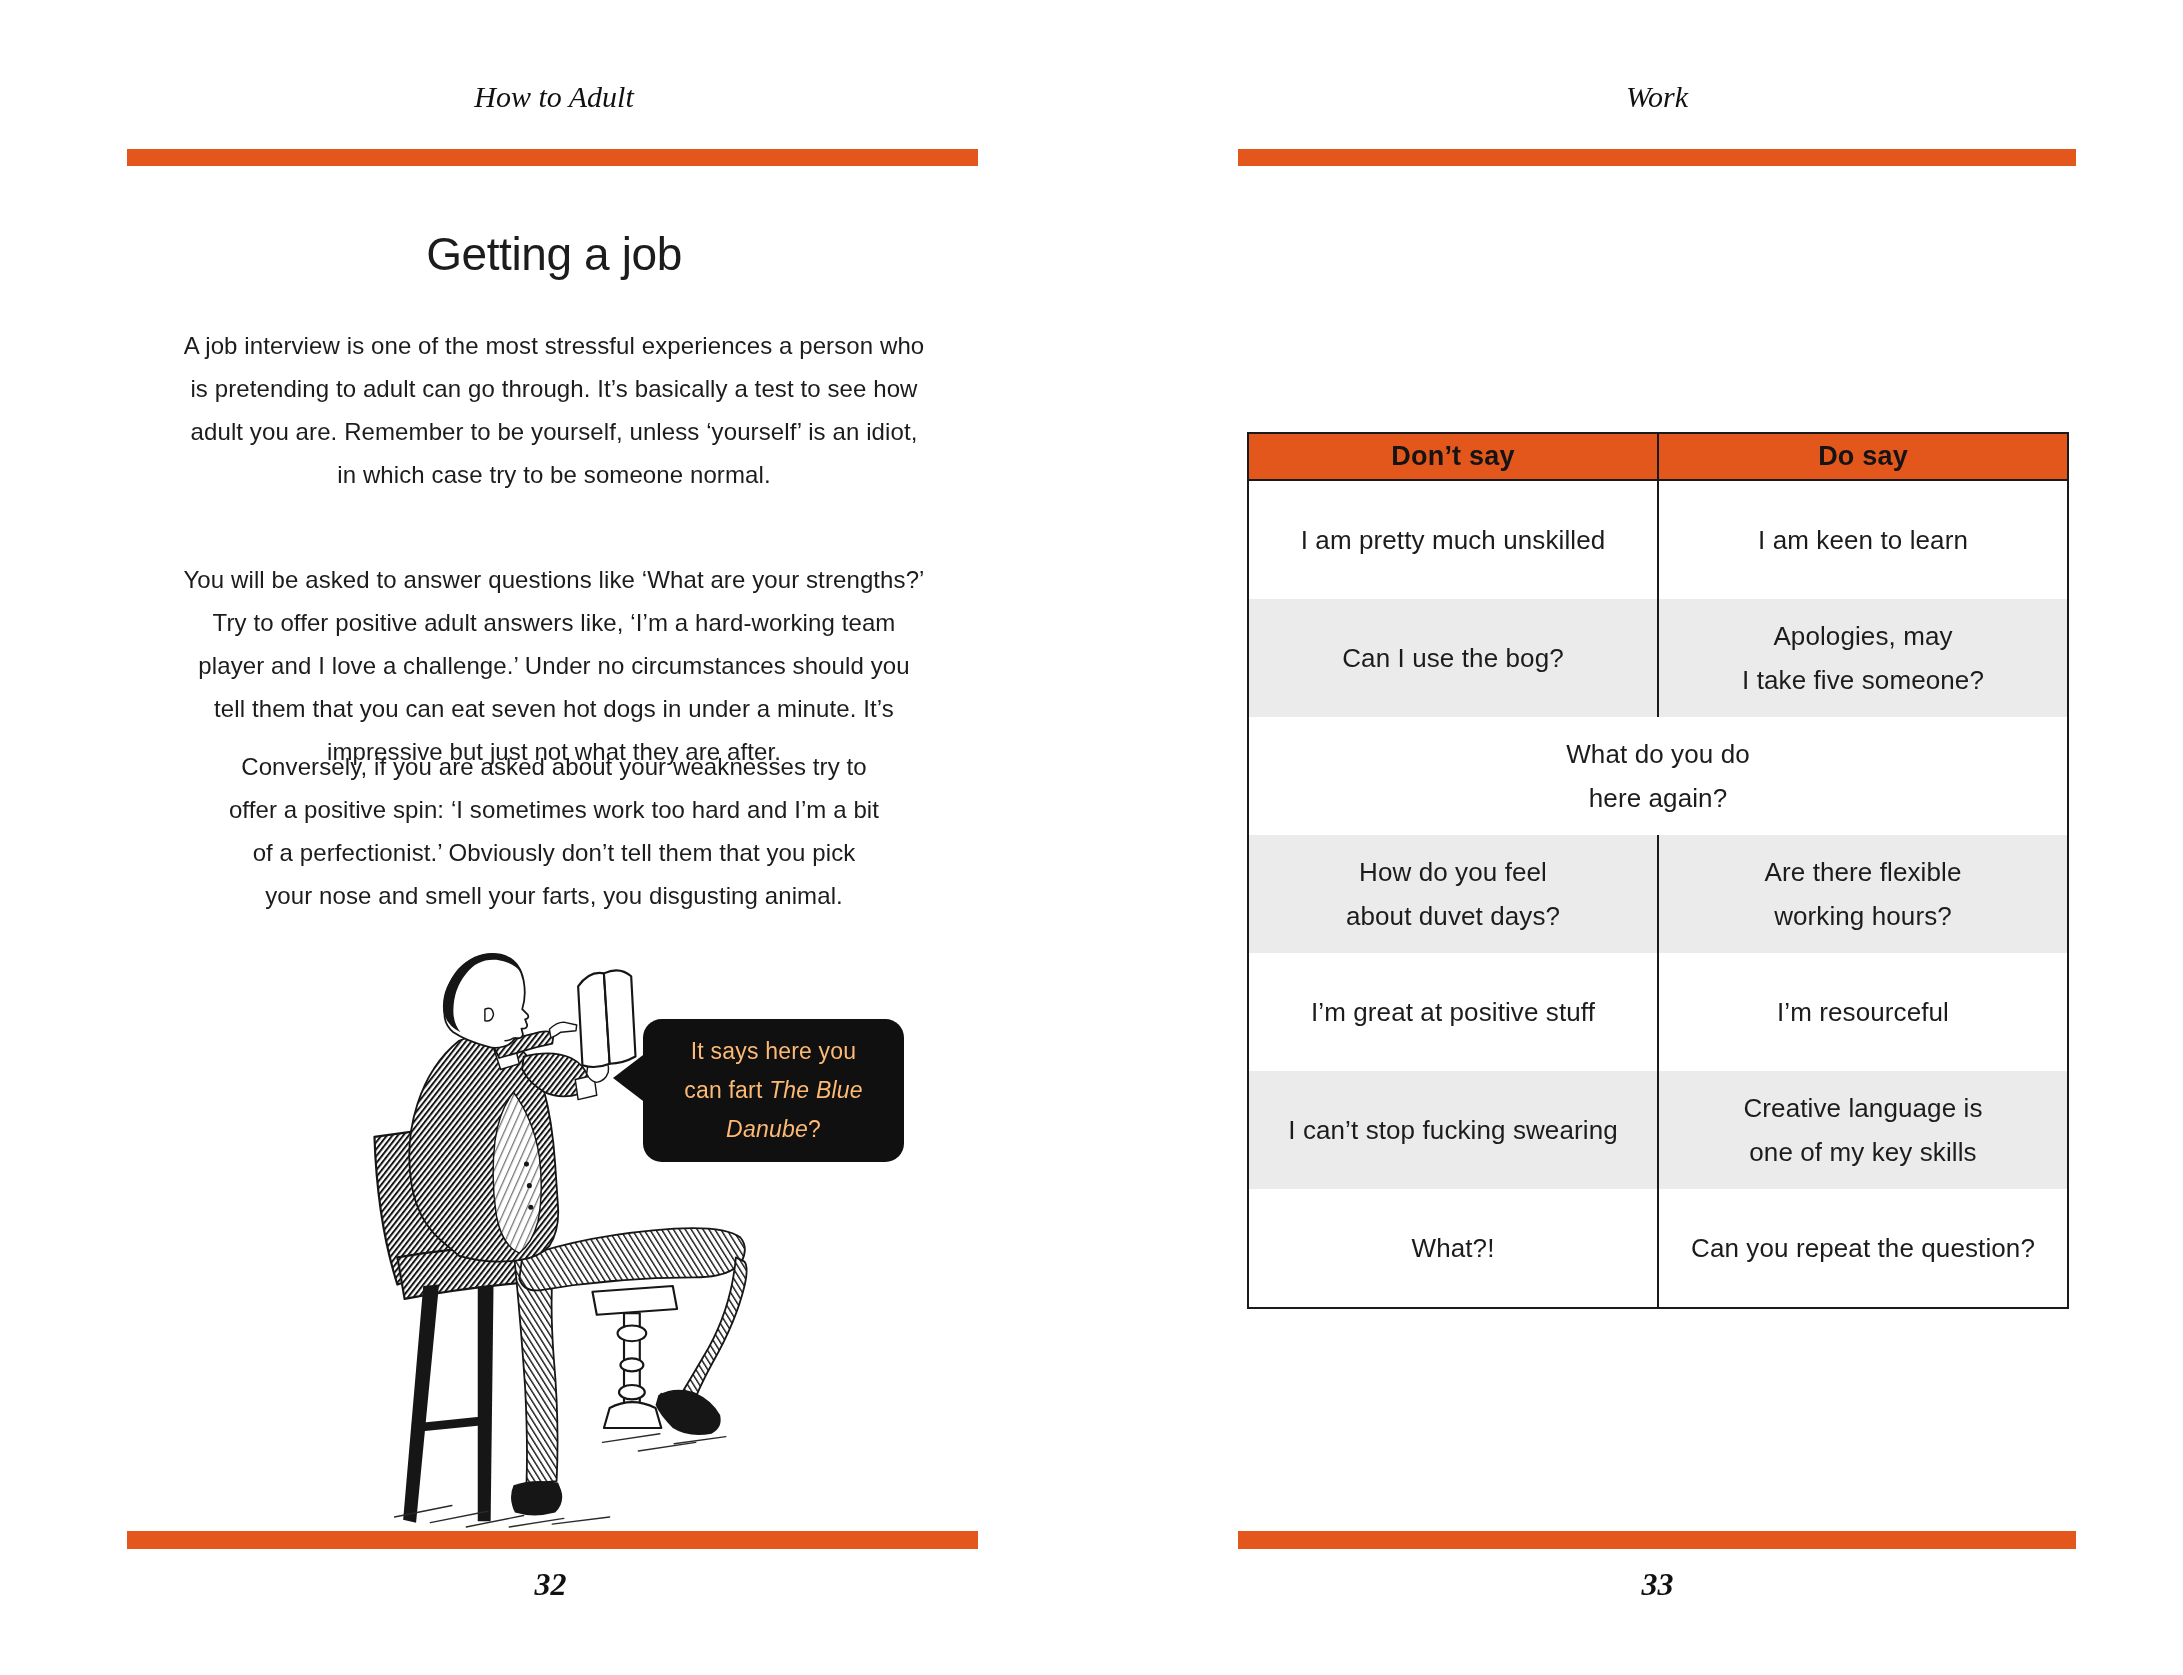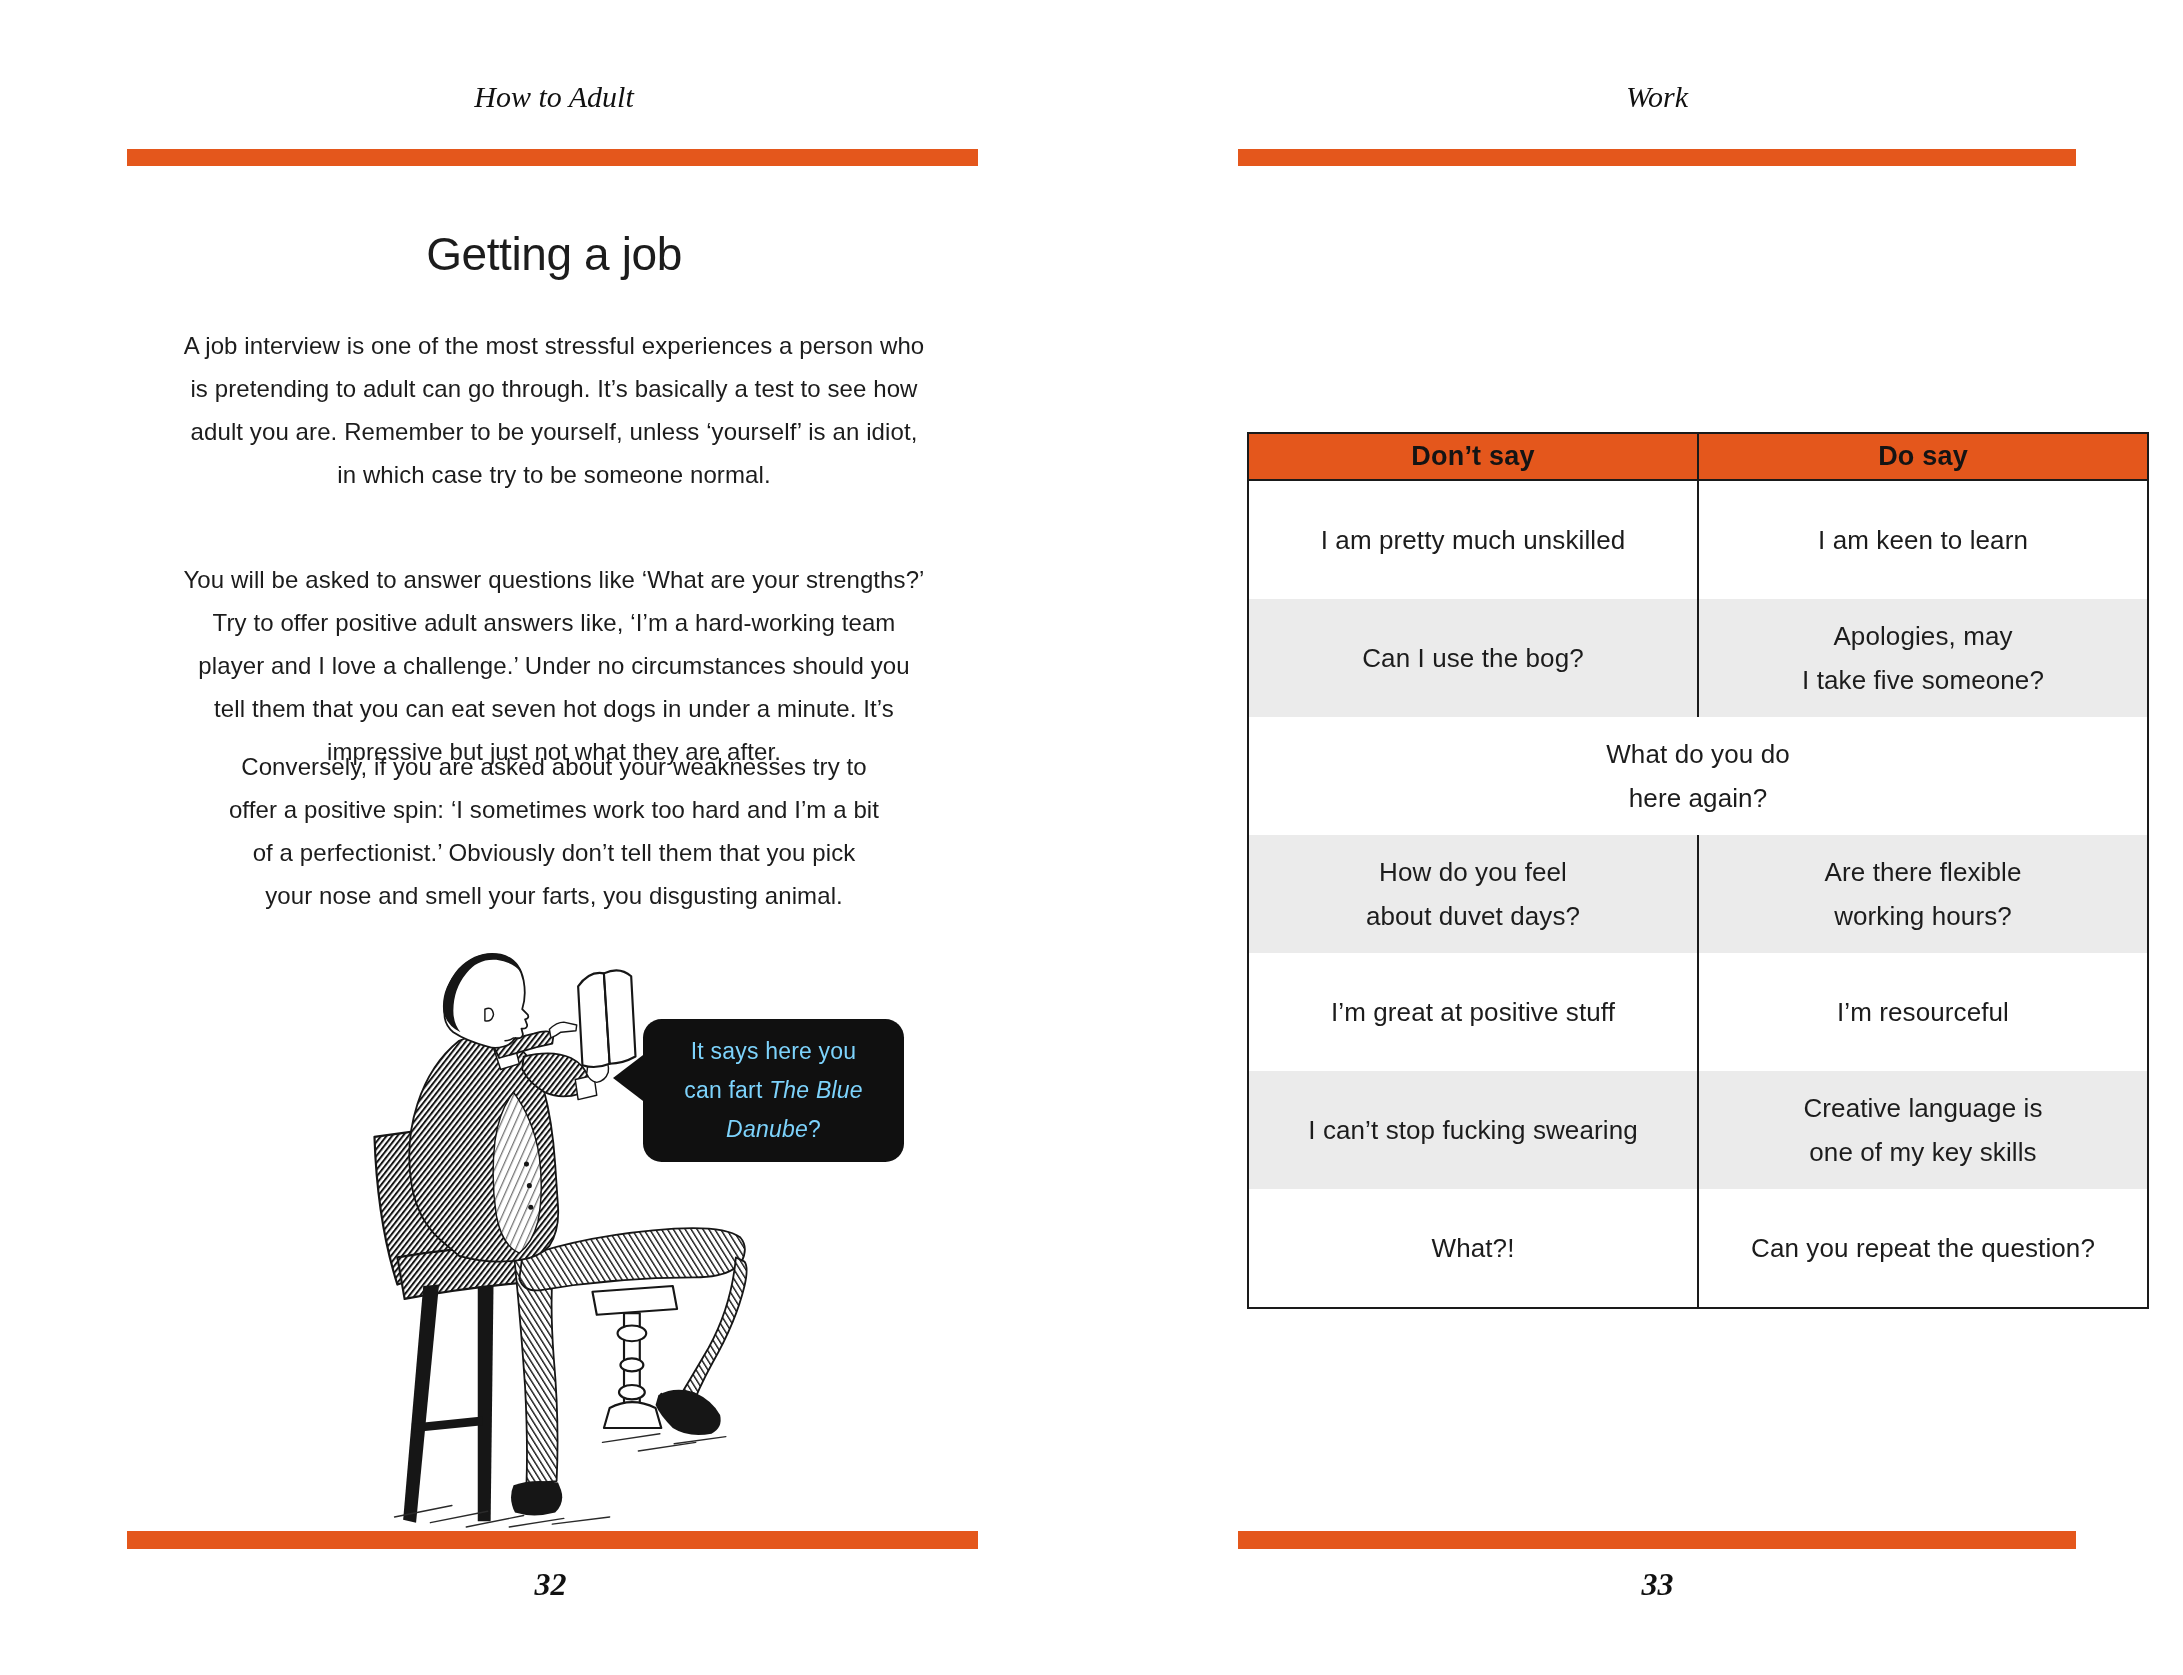--- a/index.html
+++ b/index.html
@@ -59,37 +59,37 @@
     left:643px;top:1019px;width:261px;height:143px;
     background:var(--bubble);border-radius:18.6px;
     display:flex;align-items:center;justify-content:center;
   }
   .bubble-tail{
     position:absolute;left:-30px;top:33px;width:0;height:0;
     border-top:26px solid transparent;border-bottom:26px solid transparent;
     border-right:34px solid var(--bubble);
   }
   .bubble-text{
-    color:#7dd3fc;text-align:center;
+    color:#fdba74;text-align:center;
     font-size:23px;font-weight:300;line-height:39px;letter-spacing:0.2px;
   }
   .bubble-text i{font-style:italic;}
 
   
   .page-number{
     top:1566px;width:215px;text-align:center;
     font-family:"Liberation Serif",serif;font-style:italic;font-weight:700;
     font-size:32px;color:#111;
   }
   .page-number.left{left:443px;}
   .page-number.right{left:1550px;}
 
   
   .dtable{
-    left:1247px;top:432px;width:902px;
+    left:1247px;top:432px;width:822px;
     border:2.9px solid #1a1a1a;background:#0f766e;
   }
   .thead{
     display:flex;height:47px;background:var(--accent);
     border-bottom:2.9px solid #1a1a1a;
   }
   .hcell{
     flex:1;display:flex;align-items:center;justify-content:center;
     font-size:27px;font-weight:700;letter-spacing:0.2px;color:#141414;
   }

